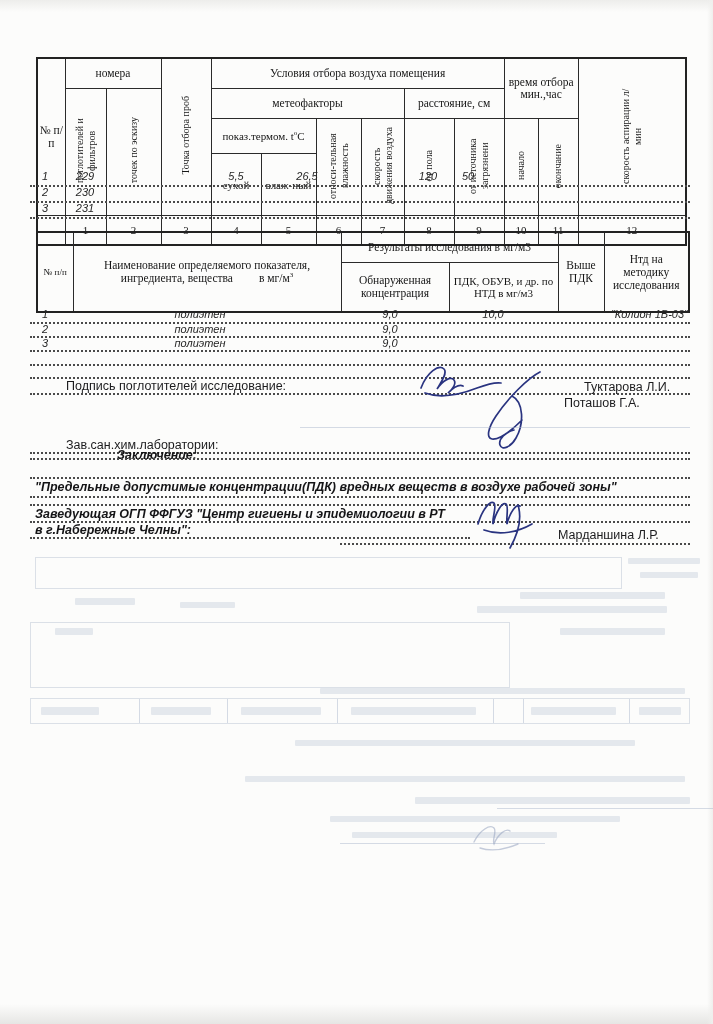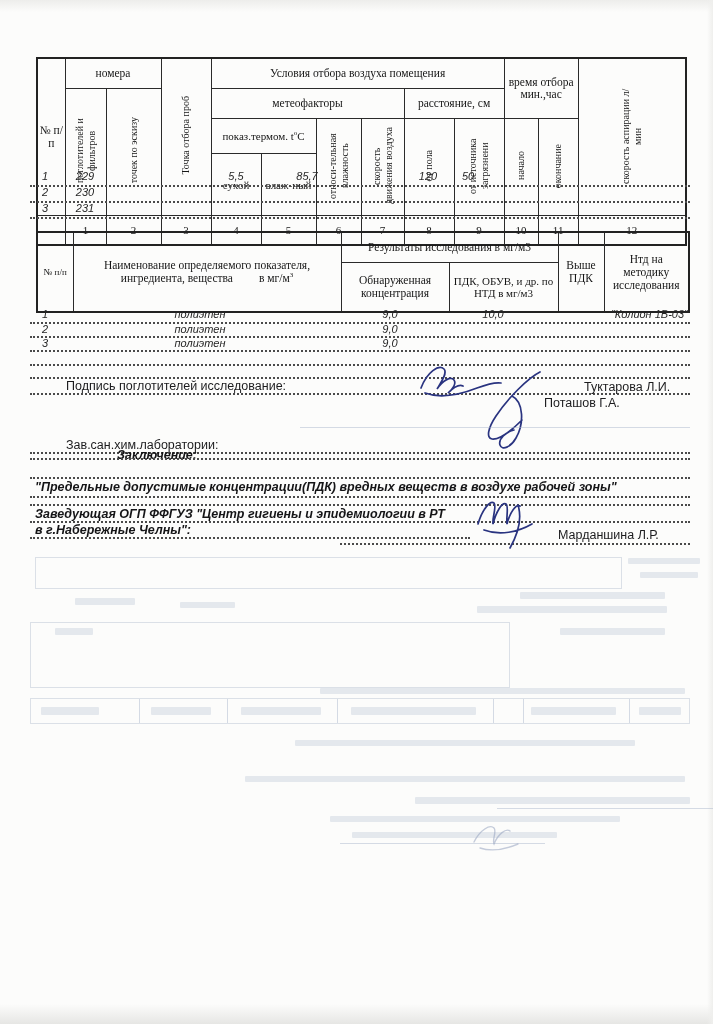--- a/index.html
+++ b/index.html
@@ -127,21 +127,21 @@
       <td>11</td>
       <td>12</td>
     </tr>
   </tbody>
     </table>
 
   <div class="drow" style="top:170px;height:15px;">
     <span class="val" style="left:0;width:30px;">1</span>
     <span class="val" style="left:34px;width:42px;">229</span>
     <span class="val" style="left:181px;width:50px;">5,5</span>
-    <span class="val" style="left:252px;width:50px;">85,7</span>
+    <span class="val" style="left:252px;width:50px;">26,5</span>
     <span class="val" style="left:373px;width:50px;">120</span>
     <span class="val" style="left:413px;width:50px;">50</span>
   </div>
   <div class="drow" style="top:186px;height:15px;">
     <span class="val" style="left:0;width:30px;">2</span>
     <span class="val" style="left:34px;width:42px;">230</span>
   </div>
   <div class="drow" style="top:202px;height:15px;">
     <span class="val" style="left:0;width:30px;">3</span>
     <span class="val" style="left:34px;width:42px;">231</span>
@@ -194,21 +194,21 @@
   <div class="dot" style="left:30px;top:364px;width:660px;"></div>
 
   <div class="dot" style="left:30px;top:377px;width:660px;"></div>
   <div class="drow" style="top:379px;height:14px;">
     <span class="lab" style="left:36px;top:0;">Подпись поглотителей исследование:</span>
   </div>
   <span class="name" style="left:560px;top:380px;margin-left:24px;">Туктарова Л.И.</span>
   <div class="drow" style="top:395px;height:14px;margin-top:43px;">
     <span class="lab" style="left:36px;top:0;">Зав.сан.хим.лаборатории:</span>
   </div>
-  <span class="name" style="left:544px;top:396px;">Поташов Г.А.</span>
+  <span class="name" style="left:564px;top:396px;">Поташов Г.А.</span>
 
   <svg class="sig" style="left:415px;top:362px;" width="92" height="40" viewBox="0 0 92 40">
     <path d="M6 26 C 12 10 24 2 29 7 C 33 11 25 22 22 27 C 28 18 36 14 39 18 C 42 22 36 29 33 31 C 38 26 44 22 48 24 M10 31 C 26 37 44 33 62 26 C 70 23 80 20 86 21"></path>
   </svg>
   <svg class="sig" style="left:478px;top:368px;" width="76" height="86" viewBox="0 0 76 86">
     <path d="M62 4 C 50 10 30 30 18 48 C 10 60 8 70 14 71 C 22 72 34 62 44 52 M34 28 C 46 34 46 56 38 70 C 33 79 24 83 22 77 C 20 71 28 64 36 62"></path>
   </svg>
 
   <span class="bold-it" style="left:85px;top:448px;margin-left:32px;">Заключение:</span>
   <div class="dot" style="left:30px;top:458px;width:660px;"></div>

